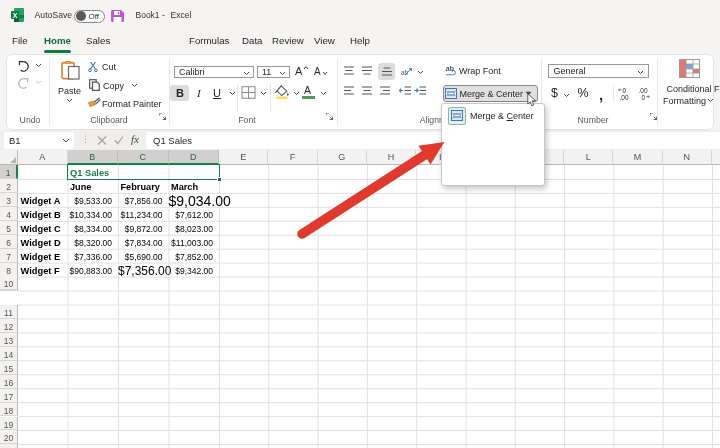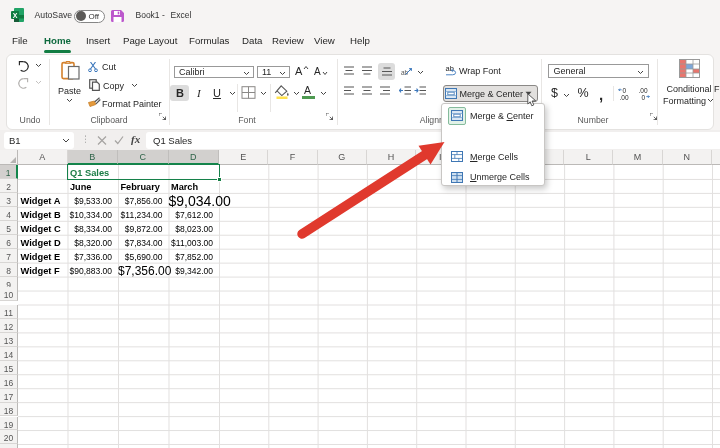--- a/index.html
+++ b/index.html
@@ -68,22 +68,21 @@
     <rect x="2.5" y="7" width="8" height="5" fill="#fff"></rect>
   </svg>
   <div class="ab txt" style="left:135.5px;top:10px;font-size:8.5px">Book1</div>
   <div class="ab txt" style="left:162px;top:10px;font-size:8.5px">-</div>
   <div class="ab txt" style="left:170.5px;top:10px;font-size:8.5px">Excel</div>
 </div>
 
 <div id="tabs">
   <div class="tab" style="left:12px">File</div>
   <div class="tab active" style="left:44px">Home</div>
-  <div class="tab" style="left:86px">Insert</div>
-  <div class="tab" style="left:123px">Page Layout</div>
+  <div class="tab" style="left:86px">Sales</div>
   <div class="tab" style="left:189px">Formulas</div>
   <div class="tab" style="left:242px">Data</div>
   <div class="tab" style="left:272px">Review</div>
   <div class="tab" style="left:314px">View</div>
   <div class="tab" style="left:350px">Help</div>
 </div>
 
 <div id="ribbon">
   <div class="gsep" style="left:42px"></div>
   <div class="gsep" style="left:162px"></div>
@@ -302,21 +301,21 @@
   <svg class="chev" style="left:62px;top:8px" width="8" height="5" viewBox="0 0 8 5">
         <path d="M1 1 L4 4 L7 1" fill="none" stroke="#444" stroke-width="1"></path>
       </svg>
   <div class="ab" style="left:81px;top:4px;font-size:9px;color:#999">⋮</div>
   <svg class="ab" style="left:97px;top:5.5px" width="10" height="9" viewBox="0 0 10 9">
         <path d="M1 0.5 L9 8.5 M9 0.5 L1 8.5" stroke="#a5a3a1" stroke-width="1.2"></path>
       </svg>
   <svg class="ab" style="left:114px;top:5.5px" width="10" height="9" viewBox="0 0 10 9">
         <path d="M1 4.5 L3.8 7.5 L9 0.5" stroke="#a5a3a1" stroke-width="1.2" fill="none"></path>
       </svg>
-  <div class="ab" style="left:131px;top:3px;font-size:11px;font-style:italic;font-weight:bold;color:#444;font-family:'Liberation Serif',serif">fx</div>
+  <div class="ab" style="left:131px;top:3px;font-size:11px;font-style:italic;font-weight:normal;color:#444;font-family:'Liberation Serif',serif">fx</div>
   <div id="fxfield"></div>
   <div class="ab" style="left:153px;top:4.5px;font-size:9.5px;color:#262626">Q1 Sales</div>
 </div>
 
 <div id="grid">
       <div class="ab" style="left:0;top:0;width:18px;height:15.4px;background:#f3f2f1;border-right:1px solid #bbb9b7;border-bottom:1px solid #bbb9b7"></div>
       <svg class="ab" style="left:10px;top:7.4px" width="6" height="6" viewBox="0 0 6 6">
         <path d="M6 0 L6 6 L0 6 Z" fill="#b5b3b1"></path>
       </svg>
       <div class="colhdr" style="left:18px;width:49.5px">A</div>
@@ -336,21 +335,21 @@
       <div class="colhdr" style="left:711.9999999999999px;width:49.3px">O</div>
       <div class="rowhdr sel" style="top:15.4px;height:13.95px;line-height:16.45px">1</div>
       <div class="rowhdr" style="top:29.35px;height:13.95px;line-height:16.45px">2</div>
       <div class="rowhdr" style="top:43.3px;height:13.95px;line-height:16.45px">3</div>
       <div class="rowhdr" style="top:57.24999999999999px;height:13.95px;line-height:16.45px">4</div>
       <div class="rowhdr" style="top:71.2px;height:13.95px;line-height:16.45px">5</div>
       <div class="rowhdr" style="top:85.15px;height:13.95px;line-height:16.45px">6</div>
       <div class="rowhdr" style="top:99.1px;height:13.95px;line-height:16.45px">7</div>
       <div class="rowhdr" style="top:113.05px;height:13.95px;line-height:16.45px">8</div>
       <div class="rowhdr" style="top:127px;height:13.95px;line-height:16.45px">9</div>
-      <div class="rowhdr" style="top:137px;height:13.95px;line-height:16.45px">10</div>
+      <div class="rowhdr" style="top:126px;height:13.95px;line-height:16.45px">10</div>
       <div class="rowhdr" style="top:154.9px;height:13.95px;line-height:16.45px">11</div>
       <div class="rowhdr" style="top:168.85px;height:13.95px;line-height:16.45px">12</div>
       <div class="rowhdr" style="top:182.79999999999998px;height:13.95px;line-height:16.45px">13</div>
       <div class="rowhdr" style="top:196.75px;height:13.95px;line-height:16.45px">14</div>
       <div class="rowhdr" style="top:210.7px;height:13.95px;line-height:16.45px">15</div>
       <div class="rowhdr" style="top:224.65px;height:13.95px;line-height:16.45px">16</div>
       <div class="rowhdr" style="top:238.6px;height:13.95px;line-height:16.45px">17</div>
       <div class="rowhdr" style="top:252.54999999999998px;height:13.95px;line-height:16.45px">18</div>
       <div class="rowhdr" style="top:266.5px;height:13.95px;line-height:16.45px">19</div>
       <div class="rowhdr" style="top:280.45px;height:13.95px;line-height:16.45px">20</div>
@@ -430,36 +429,20 @@
     <div class="ab" style="left:6px;top:1px;width:18px;height:18px;background:#e2f2e8;border:1px solid #85bb9c;border-radius:2px"></div>
     <svg class="micon" width="12" height="11" viewBox="0 0 12 11">
       <rect x="0.5" y="0.5" width="11" height="10" fill="#cfe0f0" stroke="#3f77b4" stroke-width="1"></rect>
       <rect x="1" y="3.6" width="10" height="3.8" fill="#fff"></rect>
       <path d="M0.5 3.6 H11.5 M0.5 7.4 H11.5" stroke="#6f9fce" stroke-width="0.7"></path>
       <rect x="2.8" y="4.2" width="6.4" height="2.6" fill="#fff" stroke="#3f77b4" stroke-width="0.8"></rect>
       <path d="M1.5 2.1 H10.5 M1.5 9 H10.5" stroke="#eef4fa" stroke-width="0.7"></path>
     </svg>
     <div class="mtext">Merge &amp; <u>C</u>enter</div>
   </div>
-  <div class="mitem" style="top:43px">
-    <svg class="micon" width="12" height="11" viewBox="0 0 12 11">
-      <rect x="0.5" y="0.5" width="11" height="10" fill="#fff" stroke="#3f77b4" stroke-width="1"></rect>
-      <path d="M0.5 3.6 H11.5 M0.5 7.4 H11.5" stroke="#3f77b4" stroke-width="0.8"></path>
-      <path d="M6 0.5 V3.6 M3.8 3.6 V7.4 M7.8 7.4 V10.5" stroke="#3f77b4" stroke-width="0.8"></path>
-    </svg>
-    <div class="mtext"><u>M</u>erge Cells</div>
-  </div>
-  <div class="mitem" style="top:63.5px">
-    <svg class="micon" width="12" height="11" viewBox="0 0 12 11">
-      <rect x="0.5" y="0.5" width="11" height="10" fill="#cfe0f0" stroke="#3f77b4" stroke-width="1"></rect>
-      <path d="M0.5 3.6 H11.5 M0.5 7.4 H11.5" stroke="#3f77b4" stroke-width="0.8"></path>
-      <path d="M6 0.5 V10.5" stroke="#3f77b4" stroke-width="1"></path>
-    </svg>
-    <div class="mtext"><u>U</u>nmerge Cells</div>
-  </div>
 </div>
 
 <svg id="arrowsvg" width="720" height="448" viewBox="0 0 720 448">
   <line x1="302" y1="234" x2="427" y2="153.5" stroke="#e0392d" stroke-width="9.5" stroke-linecap="round"></line>
   <polygon points="444.5,142 430.5,164.5 418.5,145.7" fill="#e0392d"></polygon>
 </svg>
 
 <svg id="cursor" width="12" height="15" viewBox="0 0 12 15">
   <path d="M1.8 0.8 L1.8 11 L4.2 8.8 L5.8 12.8 L7.8 11.9 L6.1 8 L9.7 7.8 Z" fill="#fff" stroke="#4a4a4a" stroke-width="0.9"></path>
 </svg>

